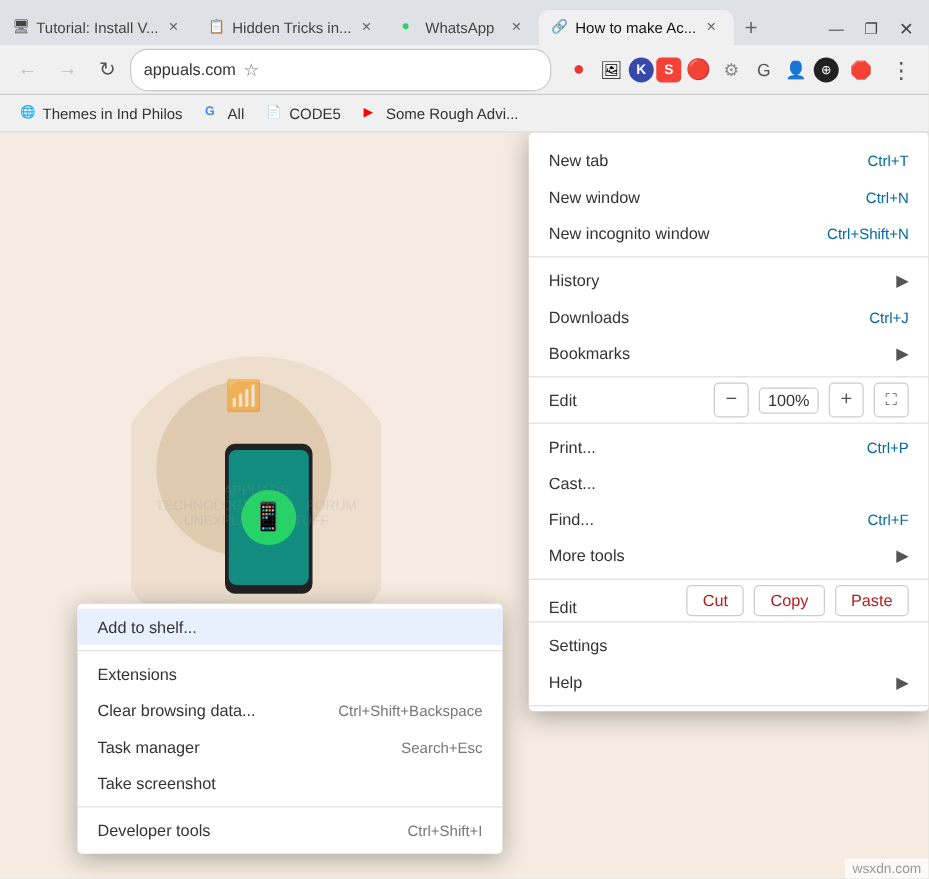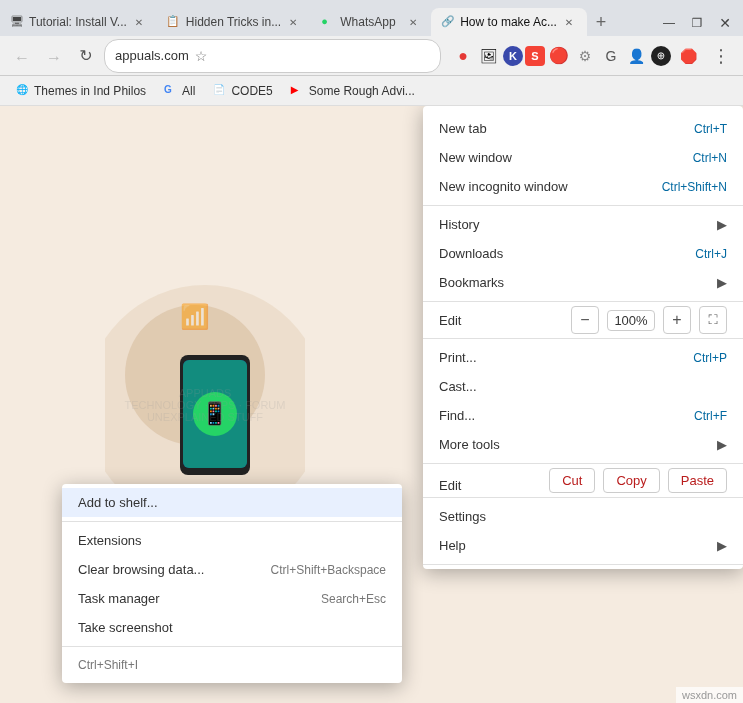--- a/index.html
+++ b/index.html
@@ -277,20 +277,21 @@
       </div>
       <div class="ctx-item">
         <span class="ctx-item-label">Task manager</span>
         <span class="ctx-item-shortcut">Search+Esc</span>
       </div>
       <div class="ctx-item">
         <span class="ctx-item-label">Take screenshot</span>
       </div>
       <div class="ctx-divider"></div>
       <div class="ctx-item">
+        <span class="ctx-item-label">Developer tools</span>
         <span class="ctx-item-shortcut">Ctrl+Shift+I</span>
       </div>
     </div>
 
     <div class="bottom-bar">
       <span>wsxdn.com</span>
     </div>
   </div>
 
 </div>

